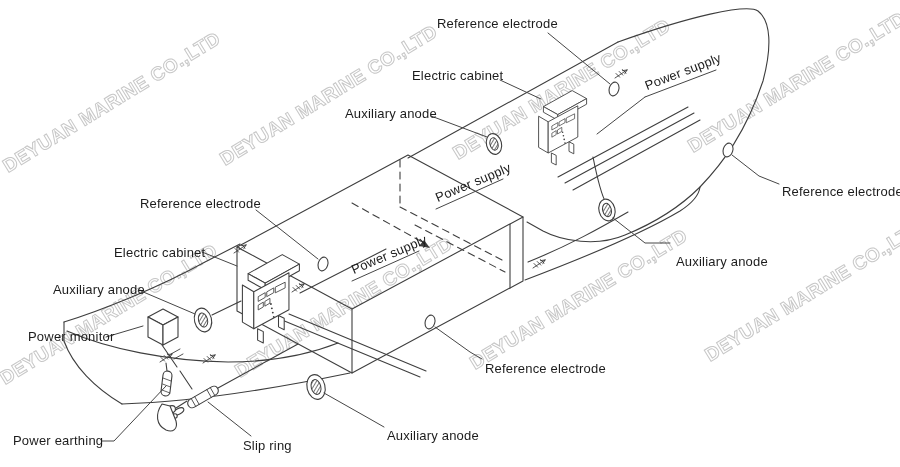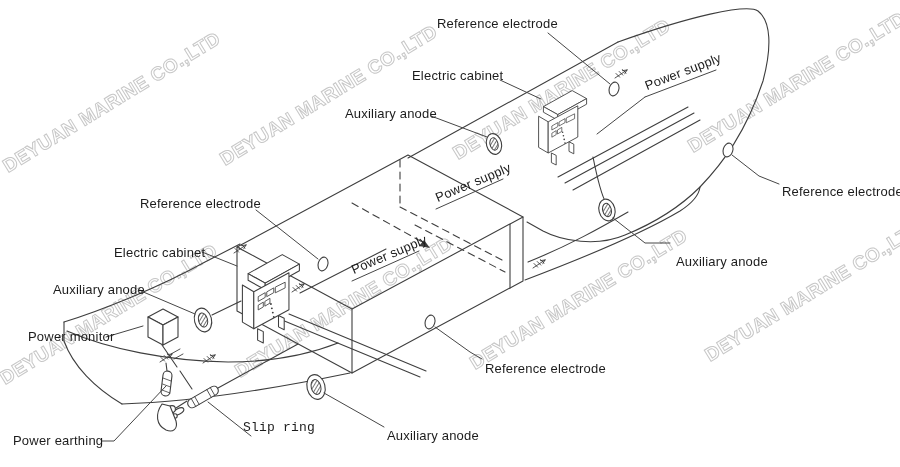--- a/index.html
+++ b/index.html
@@ -192,17 +192,17 @@
 <div class="lbl rot" style="left:648px;top:78px;transform:rotate(-21deg);">Power supply</div>
 <div class="lbl" style="left:782px;top:184px;">Reference electrode</div>
 <div class="lbl" style="left:676px;top:254px;">Auxiliary anode</div>
 <div class="lbl rot" style="left:439px;top:190px;transform:rotate(-23deg);">Power supply</div>
 <div class="lbl rot" style="left:355px;top:262px;transform:rotate(-23deg);">Power supply</div>
 <div class="lbl" style="left:140px;top:196px;">Reference electrode</div>
 <div class="lbl" style="left:114px;top:245px;">Electric cabinet</div>
 <div class="lbl" style="left:53px;top:282px;">Auxiliary anode</div>
 <div class="lbl" style="left:28px;top:329px;">Power monitor</div>
 <div class="lbl" style="left:13px;top:433px;">Power earthing</div>
-<div class="lbl" style="left:243px;top:420px;font-family:Liberation Mono, monospace;">Slip ring</div>
+<div class="lbl" style="left:243px;top:438px;">Slip ring</div>
 <div class="lbl" style="left:485px;top:361px;">Reference electrode</div>
 <div class="lbl" style="left:387px;top:428px;">Auxiliary anode</div>
 
 </div>
 
 </body></html>

